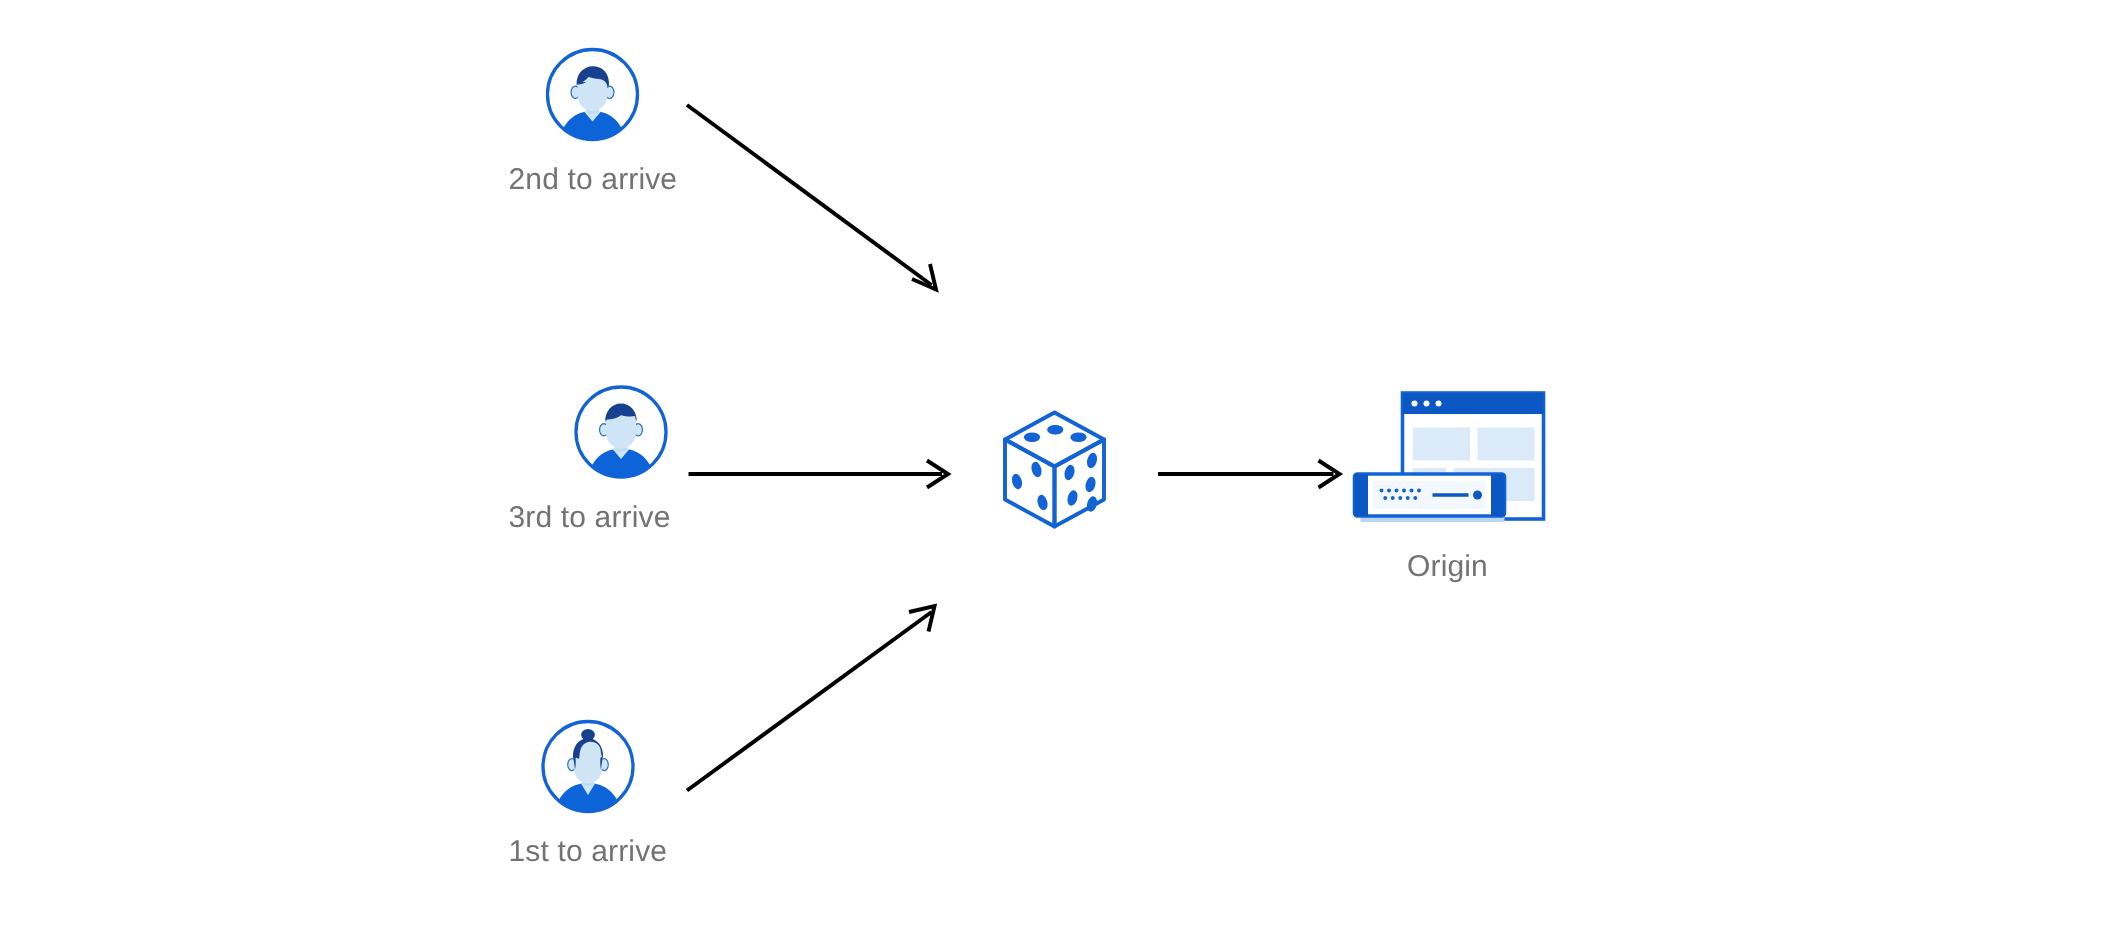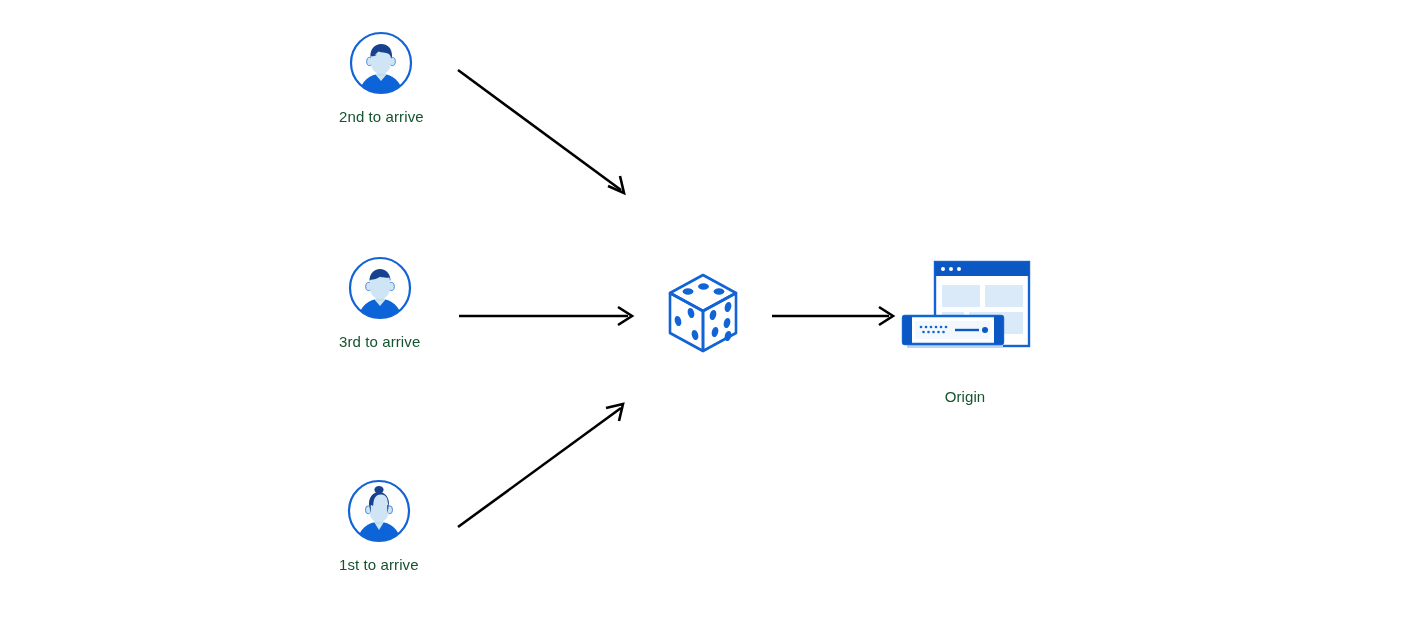--- a/index.html
+++ b/index.html
@@ -25,42 +25,42 @@
     flex-direction: column;
     align-items: center;
   }
   .icon-wrap {
     display: block;
     line-height: 0;
   }
   .node-label {
     margin-top: 12px;
     font-family: "Liberation Sans", sans-serif;
-    font-size: 15px;
+    font-size: 20px;
     line-height: 1.2;
-    color: #14532d;
+    color: #737373;
     white-space: nowrap;
     text-align: center;
     letter-spacing: 0.1px;
   }
   .arrow-layer {
     position: absolute;
     left: 0;
     top: 0;
     width: 1405px;
     height: 633px;
     pointer-events: none;
   }
   
   #node-user-2nd { left: 339px; top: 30px; }
-  #node-user-3rd { left: 339px; top: 255px; }
+  #node-user-3rd { left: 339px; top: 255px; align-items: flex-end; }
   #node-user-1st { left: 339px; top: 478px; }
   #node-dice     { left: 666px; top: 272px; }
   #node-origin   { left: 897px; top: 258px; }
-  #node-origin .node-label { margin-top: 30px; }
+  #node-origin .node-label { margin-top: 8px; }
 </style>
 </head>
 <body>
 
 <div id="canvas">
 
   <svg class="arrow-layer" viewBox="0 0 1405 633" width="1405" height="633" aria-hidden="true">
 
     <g>
       <line x1="458" y1="70" x2="621" y2="190" stroke="#000000" stroke-width="2.6" stroke-linecap="butt"></line>

